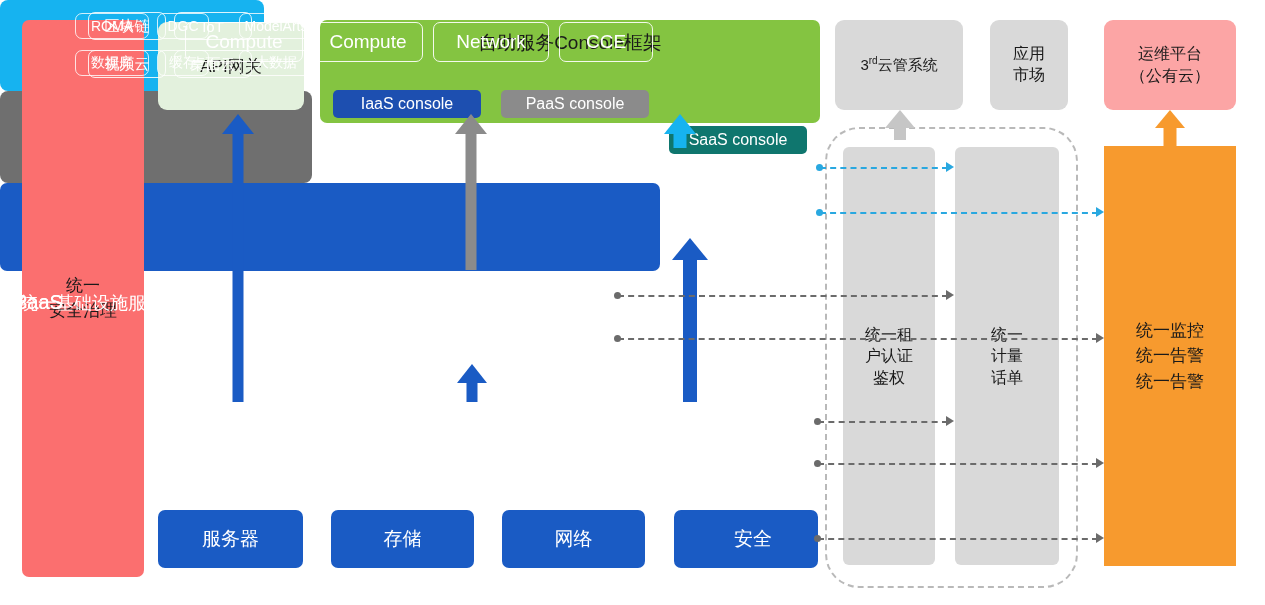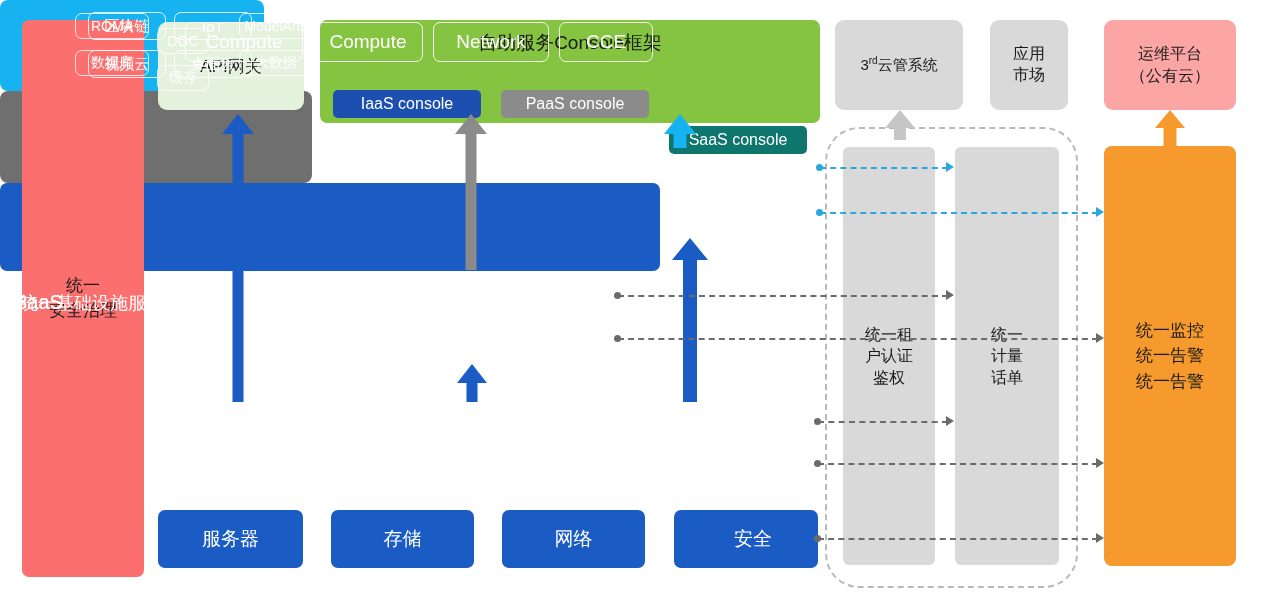--- a/index.html
+++ b/index.html
@@ -34,21 +34,21 @@
   #saas .layer-label{position:absolute;left:14px;top:0;bottom:0;display:flex;align-items:center;color:#fff;font-size:20px;}
   #saas .sub{position:absolute;border:1.6px solid rgba(255,255,255,.85);border-radius:7px;color:#fff;font-size:15px;height:28px;}
   #saas .r1{top:12px;} #saas .r2{top:50px;}
   #saas .c1{left:88px;width:78px;} #saas .c2{left:174px;width:78px;}
 
   
   #paas{left:305px;top:268px;width:312px;height:92px;background:#6f6f6f;border-radius:8px;display:block;}
   #paas .layer-label{position:absolute;left:14px;top:0;bottom:0;display:flex;align-items:center;color:#fff;font-size:20px;}
   #paas .sub{position:absolute;border:1.6px solid rgba(255,255,255,.8);border-radius:7px;color:#fff;font-size:14px;height:26px;}
   #paas .r1{top:13px;} #paas .r2{top:50px;}
-  #paas .c1{left:75px;width:74px;} #paas .c2{left:157px;width:52px;margin-top:15px;} #paas .c3{left:239px;width:74px;}
+  #paas .c1{left:75px;width:74px;} #paas .c2{left:157px;width:52px;} #paas .c3{left:239px;width:74px;}
 
   
   #infra{left:158px;top:400px;width:660px;height:88px;background:#1a5bc4;border-radius:7px;display:block;}
   #infra .ilabel{position:absolute;left:20px;top:0;bottom:0;display:flex;align-items:center;color:#fff;font-size:18px;}
   #infra .sub{position:absolute;top:22px;height:40px;border:1.6px solid rgba(255,255,255,.9);border-radius:7px;color:#fff;font-size:19px;}
   #infra .s0{left:185px;width:118px;}
   #infra .s1{left:313px;width:110px;}
   #infra .s2{left:433px;width:116px;}
   #infra .s3{left:559px;width:94px;}
 
@@ -61,21 +61,21 @@
 
   
   #capsule{position:absolute;left:825px;top:127px;width:253px;height:461px;
            border:2.5px dashed #b9b9b9;border-radius:34px;box-sizing:border-box;}
   .gcol{position:absolute;background:#d9d9d9;border-radius:6px;top:147px;height:418px;
         color:#1a1a1a;font-size:16px;line-height:1.35;display:flex;align-items:center;justify-content:center;text-align:center;}
   #gcol0{left:843px;width:92px;align-items:center;}
   #gcol1{left:955px;width:104px;}
 
   
-  #opsright{left:1104px;top:146px;width:132px;height:420px;background:#f79a2e;border-radius:8px;
+  #opsright{left:1104px;top:146px;width:132px;height:420px;background:#f79a2e;border-radius:0;
             color:#1a1a1a;font-size:17px;line-height:1.5;justify-content:center;}
 
   
   .uarrow{position:absolute;}
   .uarrow .shaft{position:absolute;left:50%;transform:translateX(-50%);bottom:0;}
   .uarrow .head{position:absolute;left:50%;transform:translateX(-50%);top:0;width:0;height:0;}
 
   
   .dline{position:absolute;height:0;border-top:2px dashed #6b6b6b;}
   .dline.blue{border-top:2px dashed #29a8e0;}

